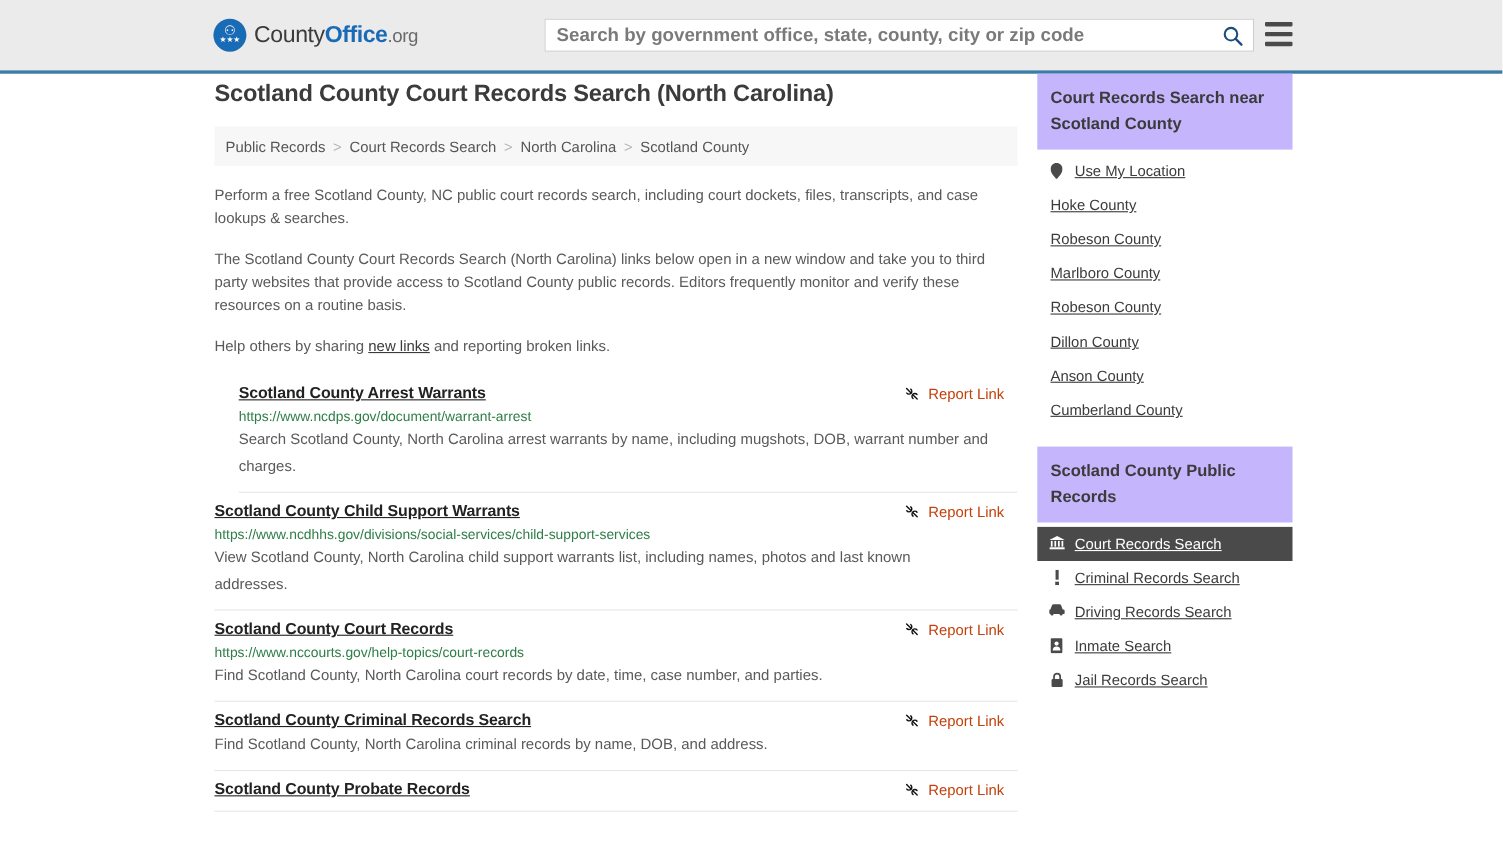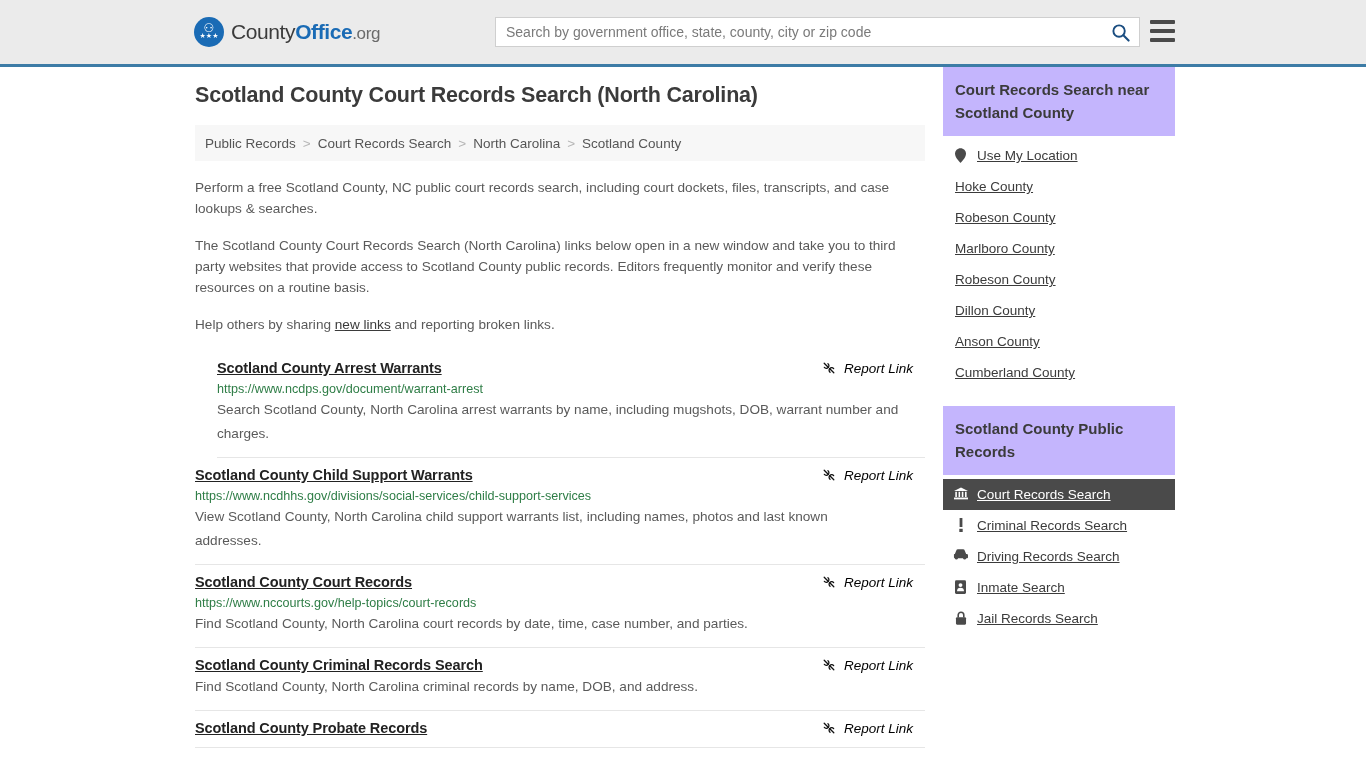--- a/index.html
+++ b/index.html
@@ -65,24 +65,25 @@
     background: #ffffff;
     border: 1px solid #cfcfcf;
     display: flex;
     align-items: center;
   }
   .search-input {
     border: 0; outline: 0;
     flex: 1;
     height: 100%;
     padding: 0 10px;
-    font-size: 14px;
+    font-size: 17px;
     font-family: "Liberation Sans", sans-serif;
     color: #1d4ed8;
     background: transparent;
+    font-weight: bold;
   }
   .search-input::placeholder { color: #7a7a7a; }
   .search-btn {
     width: 38px; height: 100%;
     border: 0; background: transparent;
     cursor: pointer;
     display: flex; align-items: center; justify-content: center;
   }
   .hamburger {
     position: absolute;
@@ -109,21 +110,21 @@
     display: flex;
     gap: 18px;
   }
   .main-col { width: 730px; flex: none; }
   .side-col { width: 232px; flex: none; }
 
   h1.page-title {
     font-size: 21.5px;
     font-weight: bold;
     color: #3b3b3b;
-    margin: 16px 0 17px 0;
+    margin: 6px 0 17px 0;
     letter-spacing: -0.2px;
   }
 
   .breadcrumb {
     background: #f7f7f7;
     height: 36px;
     display: flex;
     align-items: center;
     padding: 0 10px;
     font-size: 13.5px;
@@ -171,22 +172,21 @@
   .report-link {
     display: flex;
     align-items: center;
     gap: 7px;
     cursor: pointer;
     white-space: nowrap;
     padding-right: 12px;
   }
   .report-link .rl-label {
     font-size: 13.5px;
-    color: #000000;
-    font-style: italic;
+    color: #c2410c;
   }
   .result-url {
     font-size: 12.6px;
     color: #2e7d46;
     margin-top: 6px;
     word-break: break-all;
   }
   .result-desc {
     font-size: 13.6px;
     color: #5a5a5a;

